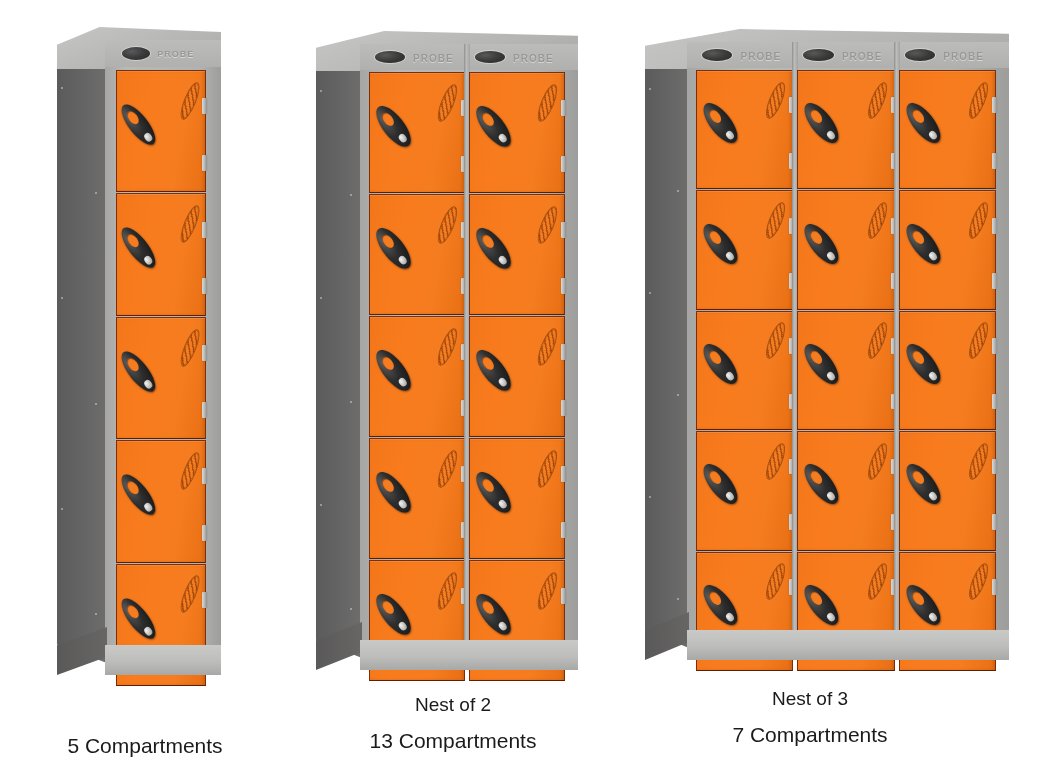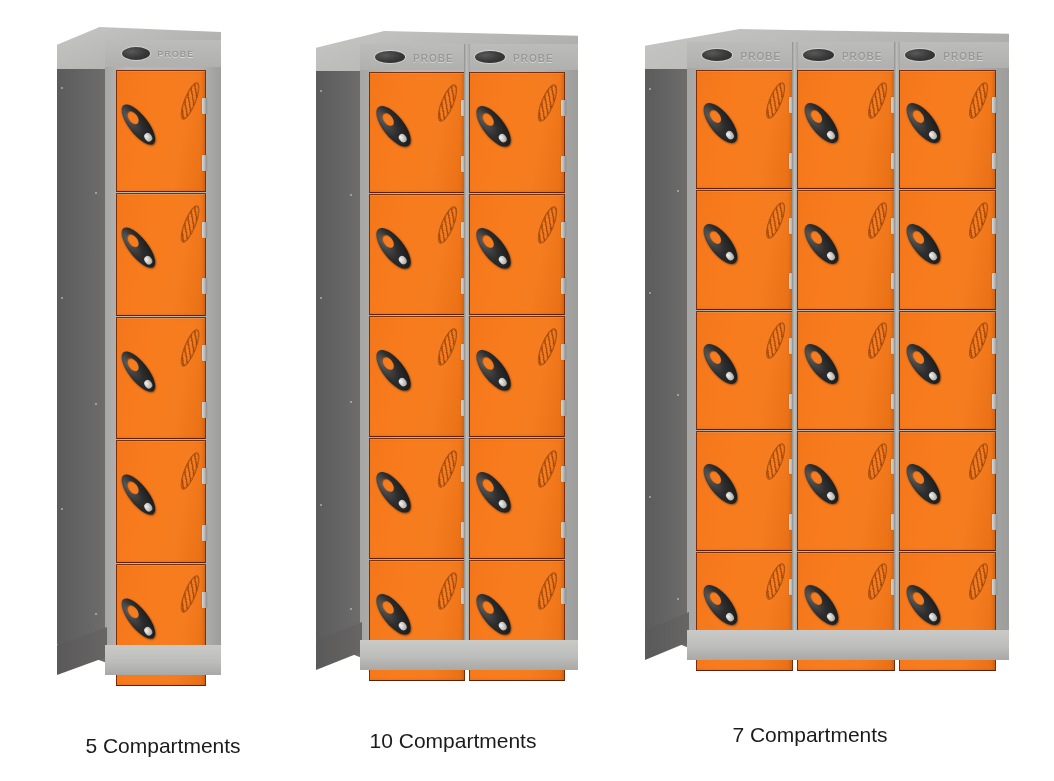--- a/index.html
+++ b/index.html
@@ -234,21 +234,21 @@
           <div class="door" title="compartment" style="top: 523.6px; height: 122.4px;">
             <div class="slots" style="right: 9px; top: 9.872px; width: 10.35px; height: 38.254px;"></div>
             <div class="lock" style="left: 12.15px; top: 28.999px; width: 19.35px; height: 49.36px;"></div>
             <div class="hinge" style="top: 27.148px; height: 16.042px;"></div>
             <div class="hinge" style="top: 83.912px; height: 16.042px;"></div>
           </div>
         </div>
       </div>
       <div class="plinth-side" style="left: 57px; top: 627px; width: 50px; height: 48px; clip-path: polygon(0px 38%, 100% 0px, 100% 62%, 0px 100%);"></div>
       <div class="plinth" style="left: 105px; top: 645px; width: 116px; height: 30px;"></div>
-      <div class="caption sub" style="left: 43px; top: 734px; width: 240px;">5 Compartments</div>
+      <div class="caption sub" style="left: 25px; top: 734px; width: 240px;">5 Compartments</div>
     </div>
     <div class="unit" style="left: 0px; top: 0px; width: 1054px; height: 781px;">
       <div class="side-panel" style="left: 316px; top: 50px; width: 46px; height: 608px; clip-path: polygon(0px 3%, 100% 0px, 100% 100%, 0px 97%);">
         <div class="rivet" style="left: 4px; top: 40px;"></div>
         <div class="rivet" style="left: 34px; top: 143.6px;"></div>
         <div class="rivet" style="left: 4px; top: 247.2px;"></div>
         <div class="rivet" style="left: 34px; top: 350.8px;"></div>
         <div class="rivet" style="left: 4px; top: 454.4px;"></div>
         <div class="rivet" style="left: 34px; top: 558px;"></div>
       </div>
@@ -321,21 +321,22 @@
           <div class="door" title="compartment" style="top: 516px; height: 121px;">
             <div class="slots" style="right: 9.6px; top: 9.76px; width: 11.04px; height: 37.82px;"></div>
             <div class="lock" style="left: 12.96px; top: 28.67px; width: 20.64px; height: 48.8px;"></div>
             <div class="hinge" style="top: 26.84px; height: 15.86px;"></div>
             <div class="hinge" style="top: 82.96px; height: 15.86px;"></div>
           </div>
         </div>
       </div>
       <div class="plinth-side" style="left: 316px; top: 622px; width: 46px; height: 48px; clip-path: polygon(0px 38%, 100% 0px, 100% 62%, 0px 100%);"></div>
       <div class="plinth" style="left: 360px; top: 640px; width: 218px; height: 30px;"></div>
-      <div class="caption sub" style="left: 333px; top: 729px; width: 240px;">10 Compartments</div>
+      <div class="caption title" style="left: 333px; top: 694px; width: 240px;">Nest of 2</div>
+      <div class="caption sub" style="left: 333px; top: 729px; width: 240px;">13 Compartments</div>
     </div>
     <div class="unit" style="left: 0px; top: 0px; width: 1054px; height: 781px;">
       <div class="side-panel" style="left: 645px; top: 48px; width: 44px; height: 600px; clip-path: polygon(0px 3%, 100% 0px, 100% 100%, 0px 97%);">
         <div class="rivet" style="left: 4px; top: 40px;"></div>
         <div class="rivet" style="left: 32px; top: 142px;"></div>
         <div class="rivet" style="left: 4px; top: 244px;"></div>
         <div class="rivet" style="left: 32px; top: 346px;"></div>
         <div class="rivet" style="left: 4px; top: 448px;"></div>
         <div class="rivet" style="left: 32px; top: 550px;"></div>
       </div>
@@ -443,15 +444,16 @@
           <div class="door" title="compartment" style="top: 509.6px; height: 119.4px;">
             <div class="slots" style="right: 9.73333px; top: 9.632px; width: 11.1933px; height: 37.324px;"></div>
             <div class="lock" style="left: 13.14px; top: 28.294px; width: 20.9267px; height: 48.16px;"></div>
             <div class="hinge" style="top: 26.488px; height: 15.652px;"></div>
             <div class="hinge" style="top: 81.872px; height: 15.652px;"></div>
           </div>
         </div>
       </div>
       <div class="plinth-side" style="left: 645px; top: 612px; width: 44px; height: 48px; clip-path: polygon(0px 38%, 100% 0px, 100% 62%, 0px 100%);"></div>
       <div class="plinth" style="left: 687px; top: 630px; width: 322px; height: 30px;"></div>
+      <div class="caption title" style="left: 690px; top: 688px; width: 240px;">Nest of 3</div>
       <div class="caption sub" style="left: 690px; top: 723px; width: 240px;">7 Compartments</div>
     </div>
   </div>
 
 </body></html>

